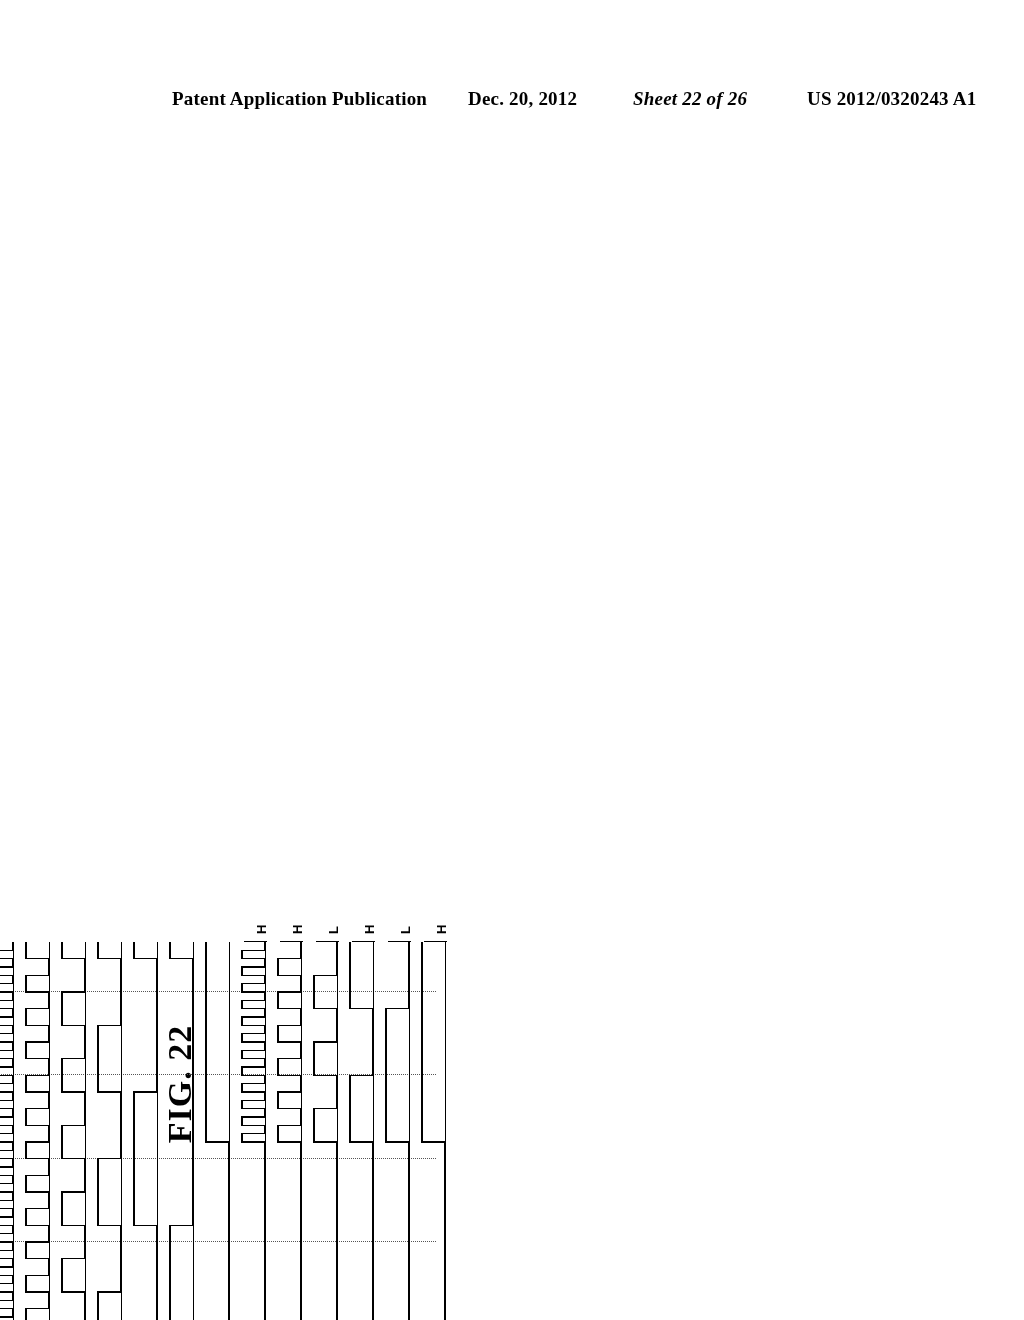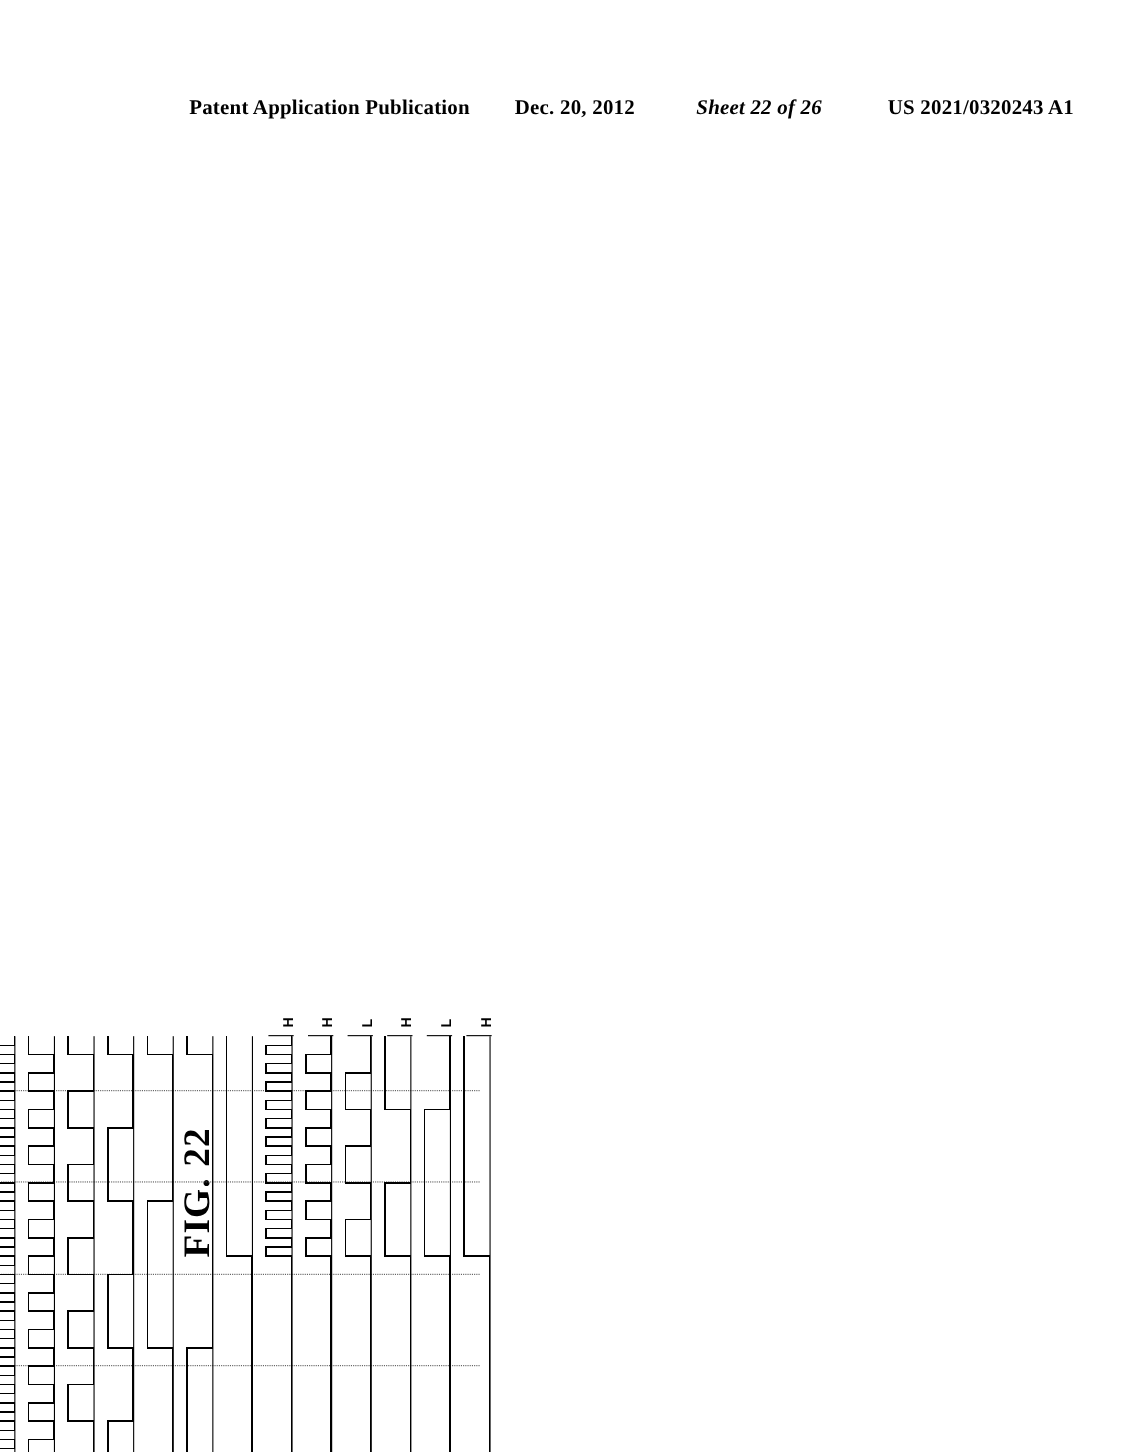--- a/index.html
+++ b/index.html
@@ -36,21 +36,21 @@
   .end-state{position:absolute;font-family:"Liberation Sans",sans-serif;
       font-size:13px;font-weight:bold;}
 </style>
 </head>
 <body>
 
 <div id="pub-header">
   <div class="hdr" id="hdr-pub">Patent Application Publication</div>
   <div class="hdr" id="hdr-date">Dec. 20, 2012</div>
   <div class="hdr" id="hdr-sheet">Sheet 22 of 26</div>
-  <div class="hdr" id="hdr-num">US 2021/0320243 A1</div>
+  <div class="hdr" id="hdr-num">US 2012/0320243 A1</div>
 </div>
 
 <div id="fig-label">
   <span>FIG. 22</span>
 </div>
 
 <div id="stage">
   <div id="rot">
       <div class="tickgrid" style="left: 442px; top: 66px; height: 510px;"></div>
       <div class="tickgrid" style="left: 525.333px; top: 66px; height: 510px;"></div>

